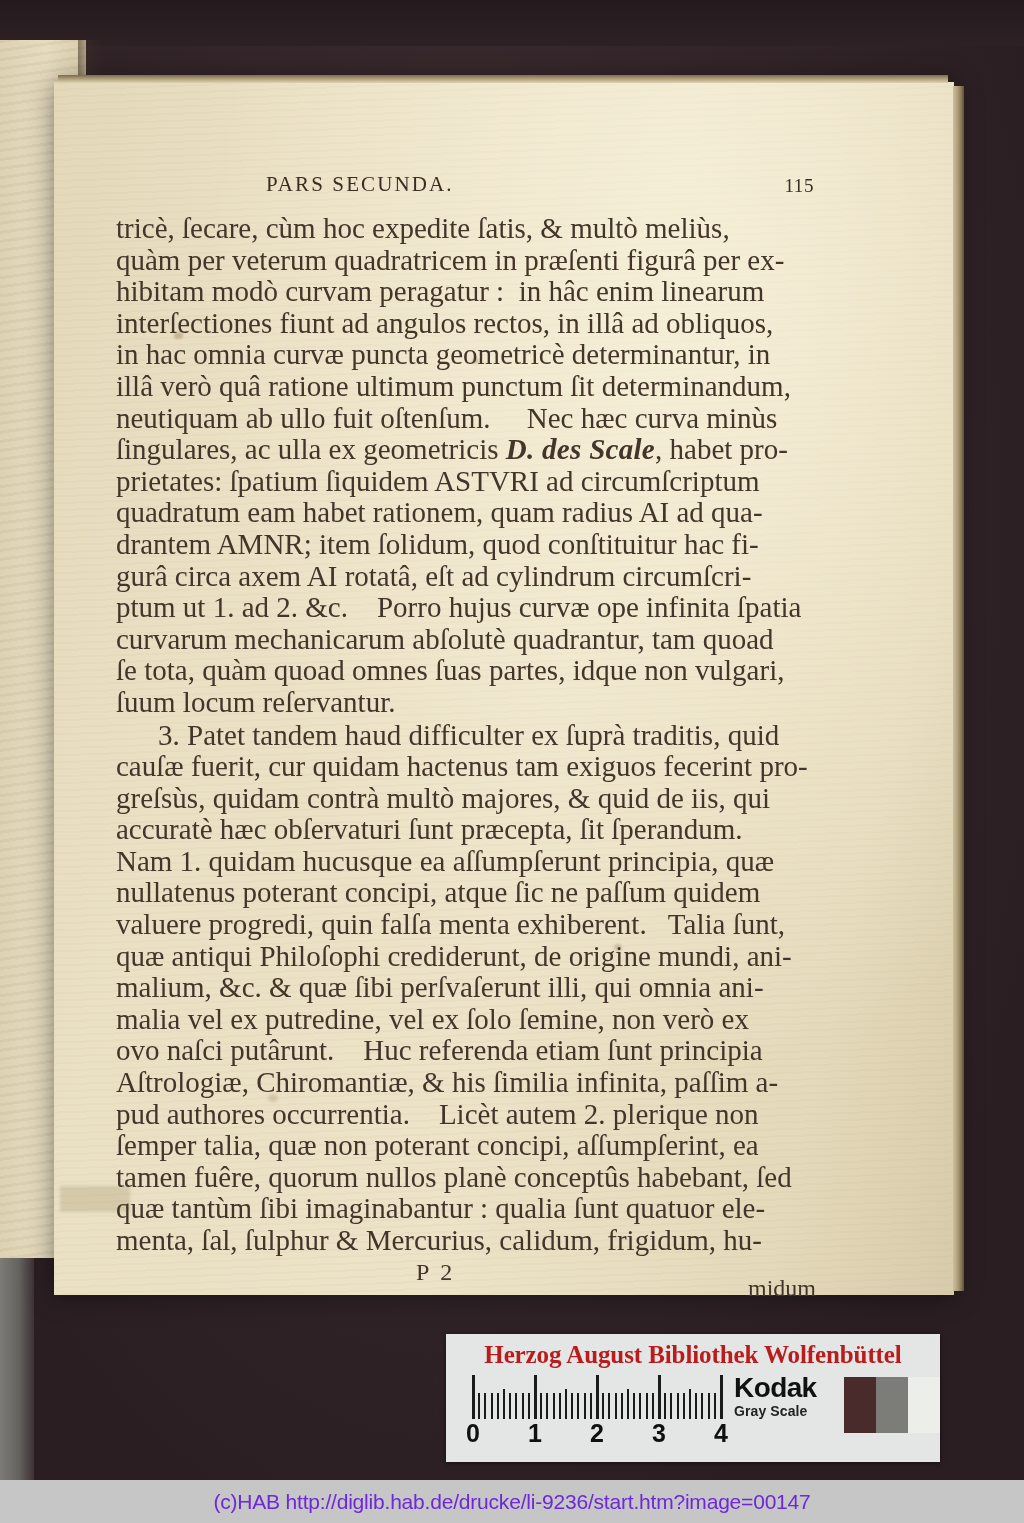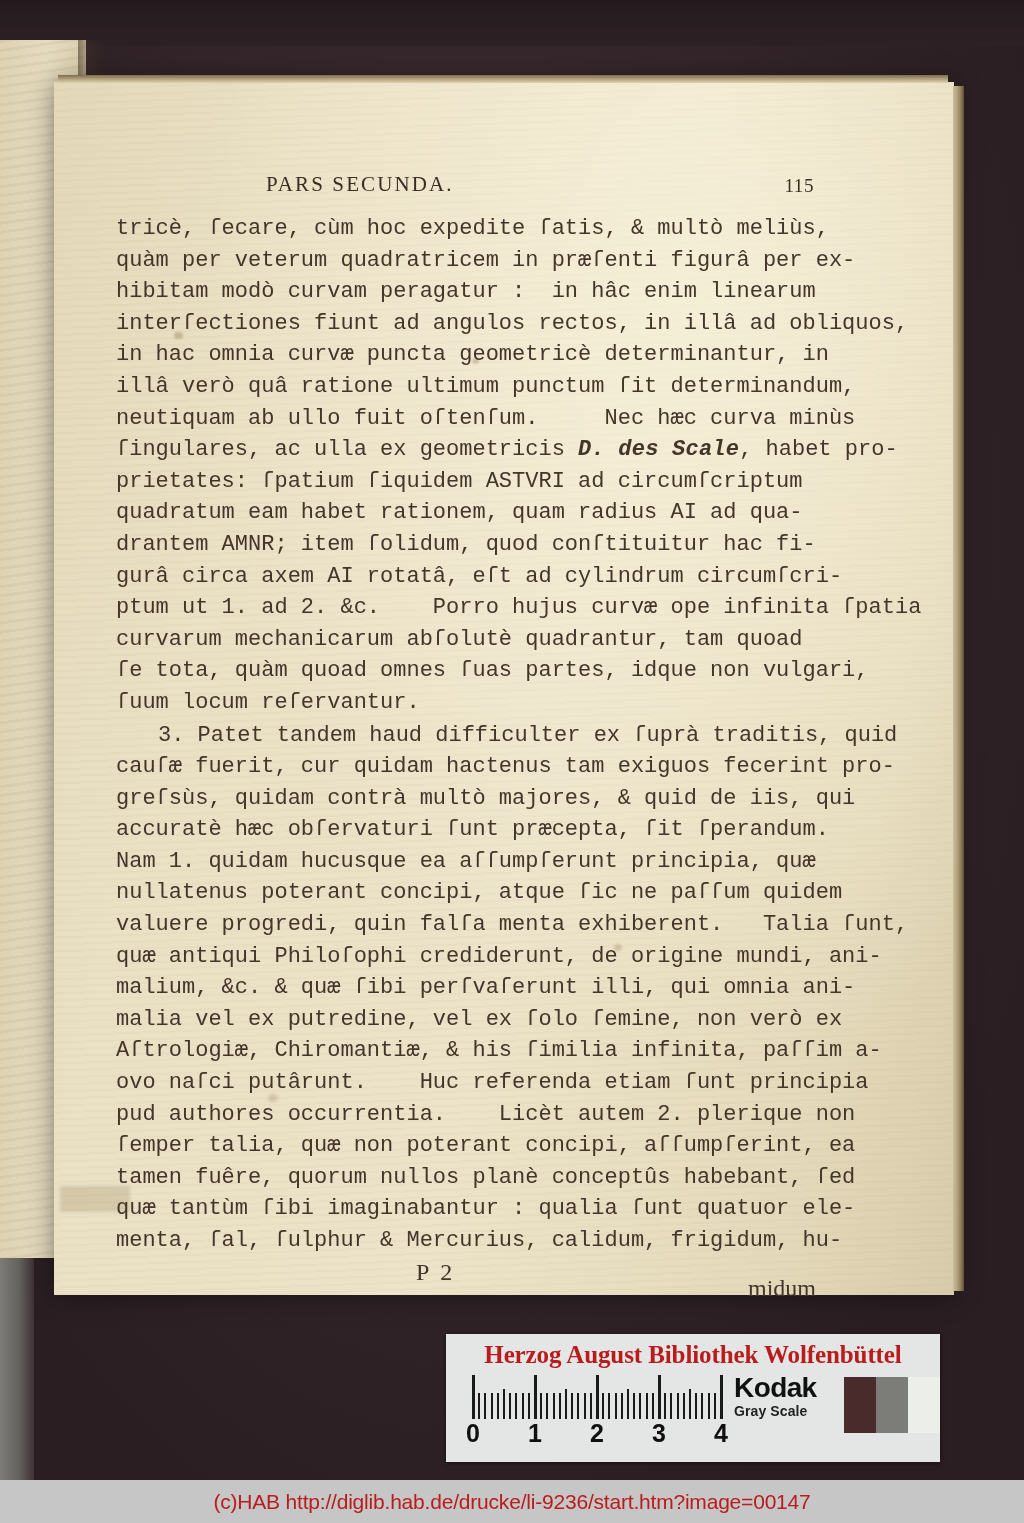--- a/index.html
+++ b/index.html
@@ -81,26 +81,25 @@
     letter-spacing: .10em;
     font-size: 21px;
     color: #3b2d22;
     margin-left: 150px;
   }
   #page-number {
     font-size: 19px; letter-spacing: .03em; color: #3b2d22;
   }
 
   .para {
-    font-size: 22px;
+    font-size: 29px;
     line-height: 31.6px;
     text-align: justify;
     color: #44352a;
     margin: 0;
-    font-family: Liberation Mono, monospace;
   }
   .para .ln { display: block; white-space: pre; }
   .para i { font-style: italic; font-weight: 600; letter-spacing: .01em; }
   #para-3 { margin-top: 1px; }
 
   #footline {
     position: relative; margin-top: 2px; height: 30px;
     font-size: 24px; color: #44352a;
   }
   #signature-mark {
@@ -149,21 +148,21 @@
   #patches div { width: 32px; height: 56px; }
 
   
   #caption-bar {
     position: absolute; left: 0; bottom: 0; width: 1024px; height: 43px;
     background: #c6c6c6;
     display: flex; align-items: center; justify-content: center;
   }
   #caption-text {
     font-family: "Liberation Sans", sans-serif;
-    font-size: 21px; color: #b91c1c; letter-spacing: -.2px;
+    font-size: 21px; color: #6d28d9; letter-spacing: -.2px;
   }
 </style>
 </head>
 <body>
 
 <div id="surround">
   <div id="surround-top-bar"></div>
   <div id="surround-left-strip"></div>
 </div>
 
@@ -210,22 +209,22 @@
         <span class="ln" style="padding-left: 42px;">3. Patet tandem haud difficulter ex ſuprà traditis, quid</span>
         <span class="ln">cauſæ fuerit, cur quidam hactenus tam exiguos fecerint pro-</span>
         <span class="ln">greſsùs, quidam contrà multò majores, &amp; quid de iis, qui</span>
         <span class="ln">accuratè hæc obſervaturi ſunt præcepta, ſit ſperandum.</span>
         <span class="ln">Nam 1. quidam hucusque ea aſſumpſerunt principia, quæ</span>
         <span class="ln">nullatenus poterant concipi, atque ſic ne paſſum quidem</span>
         <span class="ln">valuere progredi, quin falſa menta exhiberent.   Talia ſunt,</span>
         <span class="ln">quæ antiqui Philoſophi crediderunt, de origine mundi, ani-</span>
         <span class="ln">malium, &amp;c. &amp; quæ ſibi perſvaſerunt illi, qui omnia ani-</span>
         <span class="ln">malia vel ex putredine, vel ex ſolo ſemine, non verò ex</span>
+        <span class="ln">ovo naſci putârunt.    Huc referenda etiam ſunt principia</span>
         <span class="ln">Aſtrologiæ, Chiromantiæ, &amp; his ſimilia infinita, paſſim a-</span>
-        <span class="ln">ovo naſci putârunt.    Huc referenda etiam ſunt principia</span>
         <span class="ln">pud authores occurrentia.    Licèt autem 2. plerique non</span>
         <span class="ln">ſemper talia, quæ non poterant concipi, aſſumpſerint, ea</span>
         <span class="ln">tamen fuêre, quorum nullos planè conceptûs habebant, ſed</span>
         <span class="ln">quæ tantùm ſibi imaginabantur : qualia ſunt quatuor ele-</span>
         <span class="ln">menta, ſal, ſulphur &amp; Mercurius, calidum, frigidum, hu-</span>
       </p>
 
     <div id="footline">
       <span id="signature-mark">P 2</span>
       <span id="catchword">midum</span>

